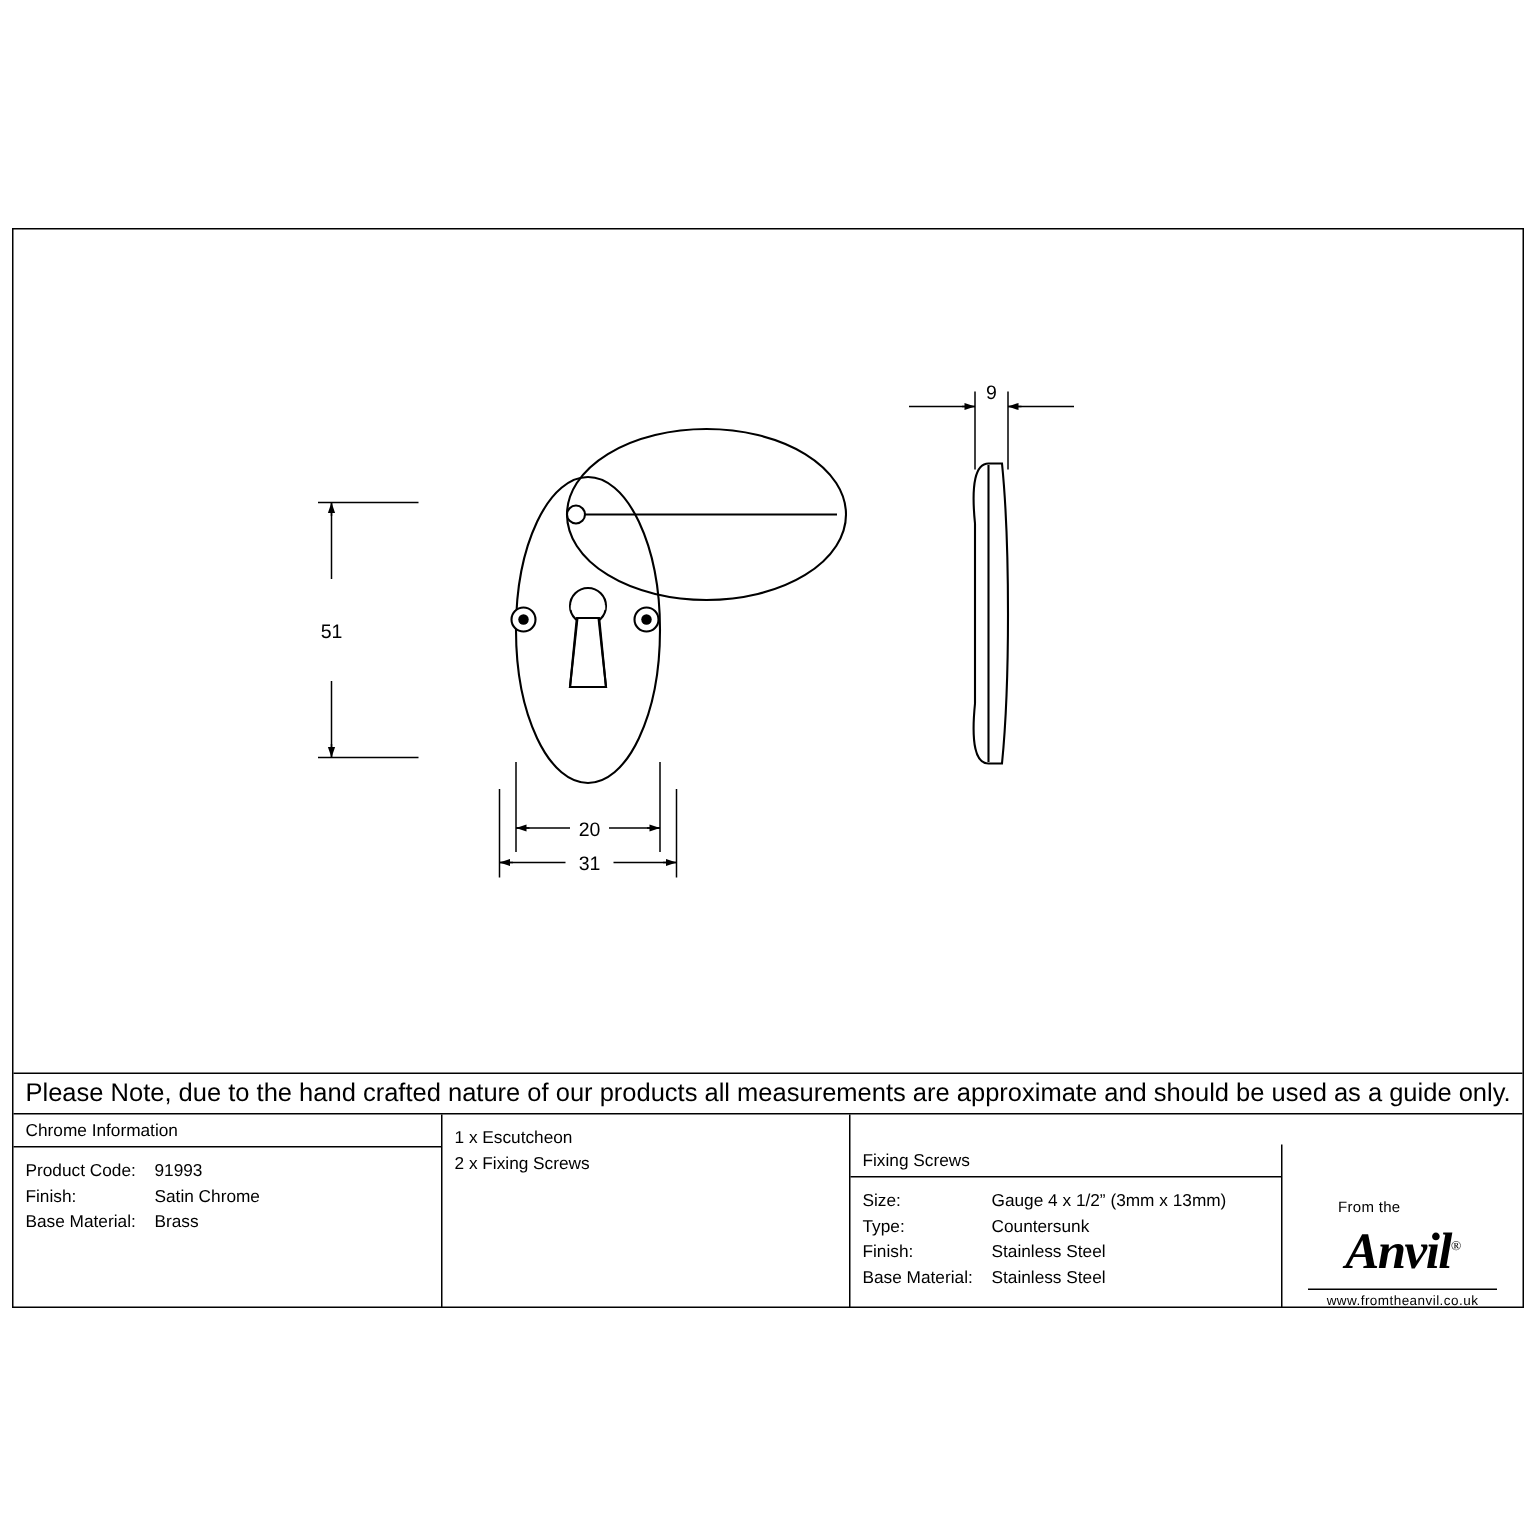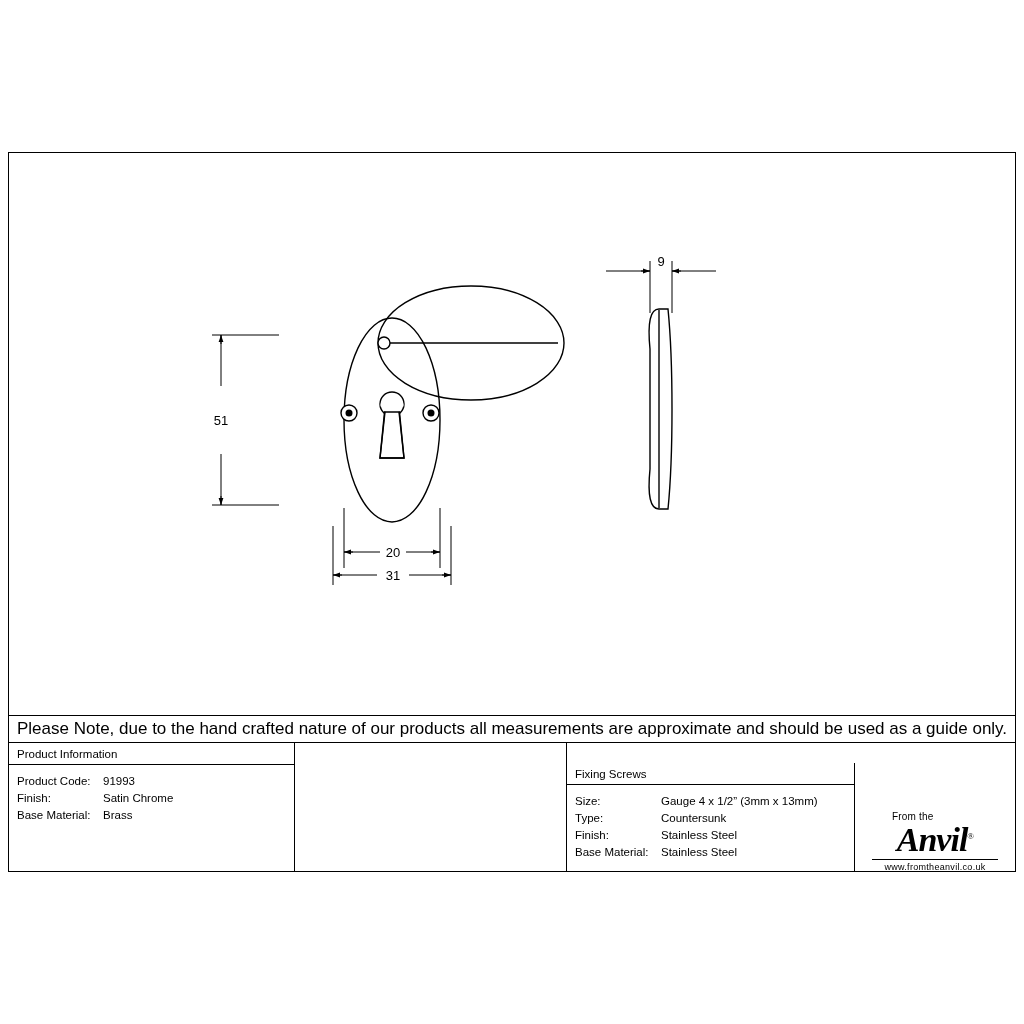--- a/index.html
+++ b/index.html
@@ -125,21 +125,21 @@
     text-align: left;
     padding-left: 30px;
     margin-bottom: -4px;
     font-family: "Liberation Sans", sans-serif;
   }
   .logo-anvil {
     font-size: 34px;
     font-weight: bold;
     font-style: italic;
     letter-spacing: -1px;
-    line-height: 36px;
+    line-height: 46px;
     position: relative;
     display: inline-block;
   }
   .logo-reg {
     font-size: 9px;
     vertical-align: super;
     font-style: normal;
     font-weight: normal;
   }
   .logo-rule {
@@ -250,38 +250,42 @@
     </svg>
   </div>
 
   <div id="note-row">
     <div class="note-text">Please Note, due to the hand crafted nature of our products all measurements are approximate and should be used as a guide only.</div>
   </div>
 
   <div id="info-table">
 
     <div class="info-col col-product">
-      <div class="col-head">Product Information</div>
+      <div class="col-head">Chrome Information</div>
       <div class="col-body">
         <div class="kv">
           <span class="k">Product Code:</span>
           <span class="v">91993</span>
         </div>
         <div class="kv">
           <span class="k">Finish:</span>
           <span class="v">Satin Chrome</span>
         </div>
         <div class="kv">
           <span class="k">Base Material:</span>
           <span class="v">Brass</span>
         </div>
       </div>
     </div>
 
     <div class="info-col col-pack">
+      <div class="col-body">
+        <div class="pack-line">1 x Escutcheon</div>
+        <div class="pack-line">2 x Fixing Screws</div>
+      </div>
     </div>
 
     <div class="info-col col-screws">
       <div class="col-head">Fixing Screws</div>
       <div class="col-body">
         <div class="kv kv-screws">
           <span class="k">Size:</span>
           <span class="v">Gauge 4 x 1/2” (3mm x 13mm)</span>
         </div>
         <div class="kv kv-screws">

